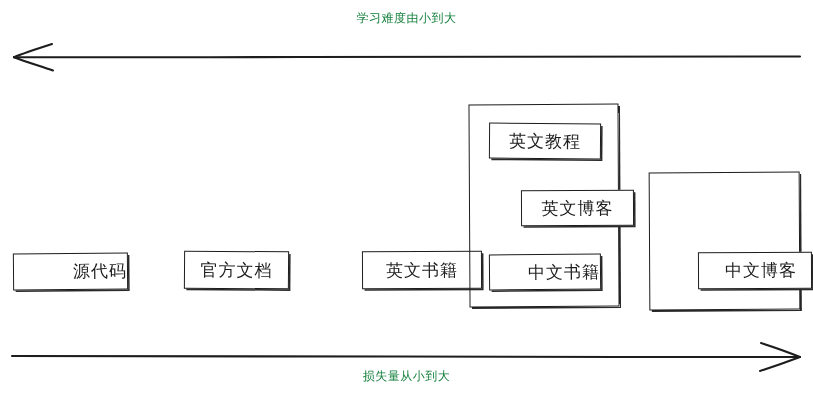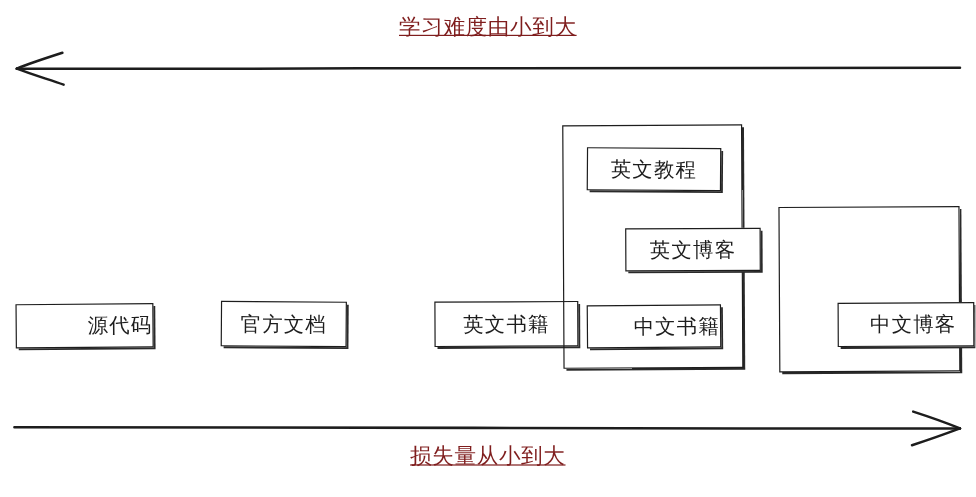--- a/index.html
+++ b/index.html
@@ -10,26 +10,25 @@
   #canvas {
     position: relative;
     width: 813px;
     height: 414px;
     background: #ffffff;
     overflow: hidden;
     font-family: "DejaVu Sans", "Liberation Sans", sans-serif;
   }
   .axis-label {
     position: absolute;
-    font-size: 18px;
-    color: #7f1d1d;
+    font-size: 12px;
+    color: #15803d;
     letter-spacing: 0.5px;
     white-space: nowrap;
     text-align: center;
-    text-decoration: underline;
   }
   #top-axis-label { left: 0; right: 0; top: 10px; }
   #bottom-axis-label { left: 0; right: 0; top: 368px; }
 
   .axis-svg {
     position: absolute;
     left: 0;
     top: 0;
     width: 813px;
     height: 414px;

